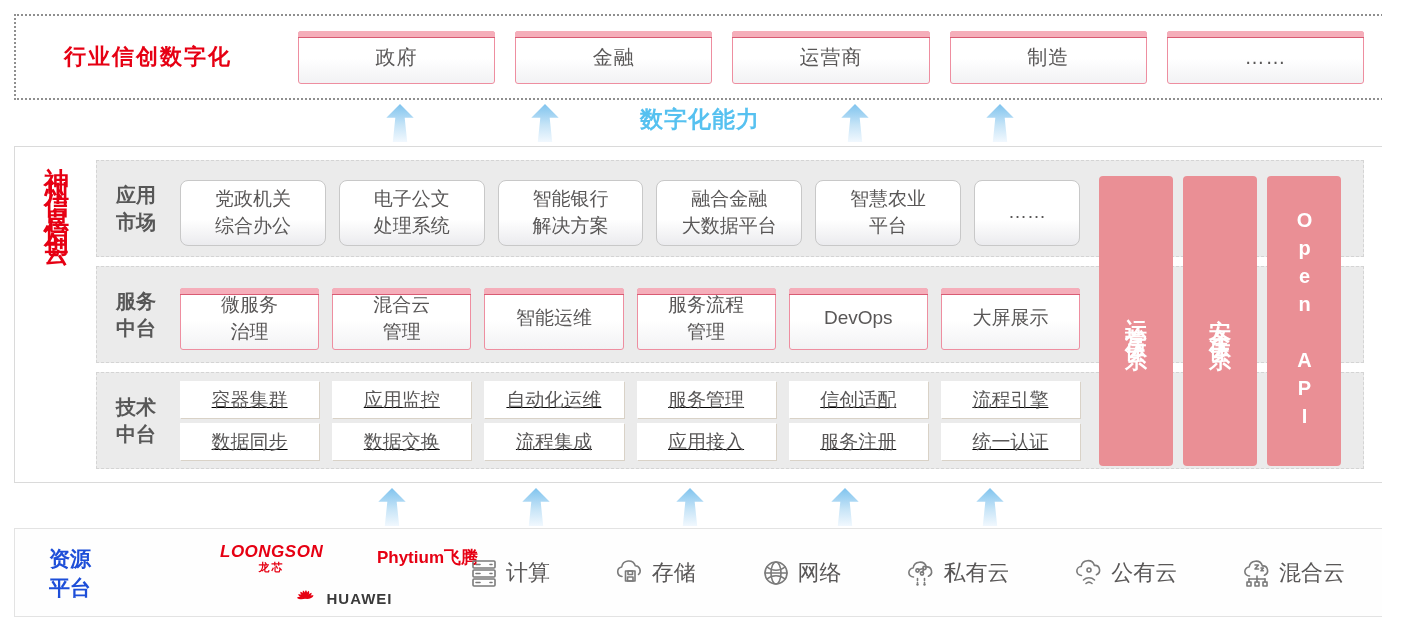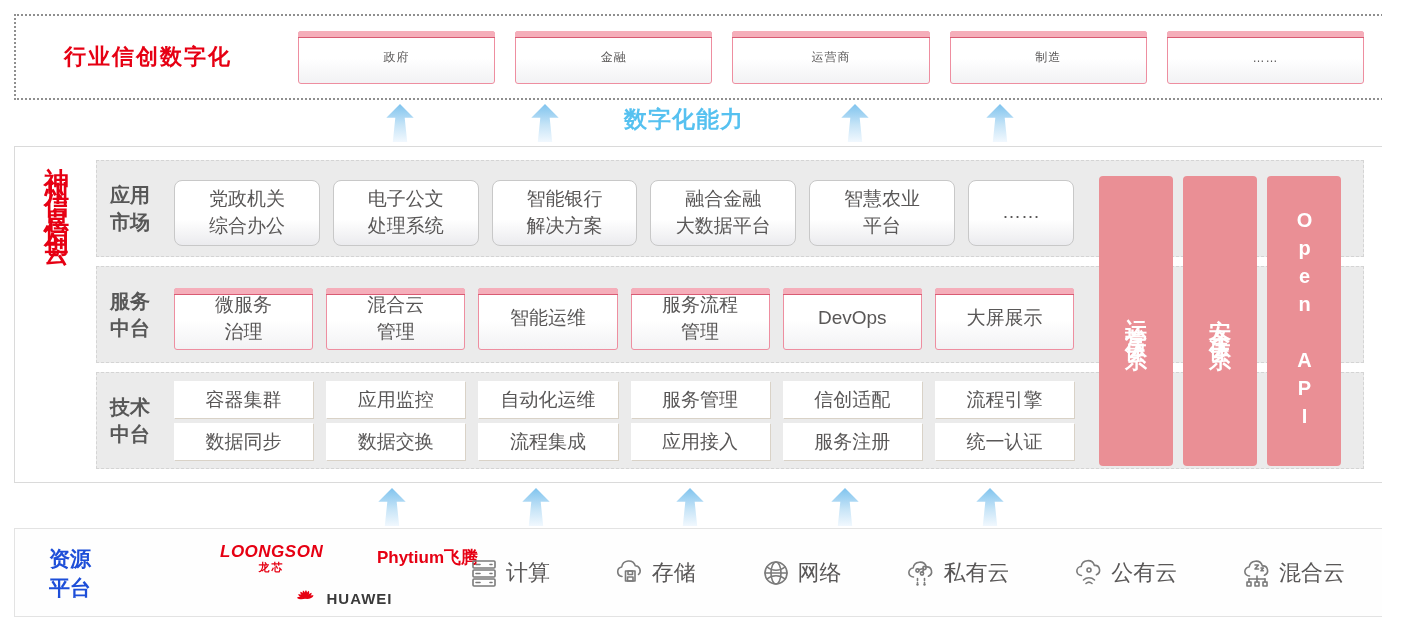--- a/index.html
+++ b/index.html
@@ -9,47 +9,47 @@
   
   .top-section { position:absolute; left:14px; top:14px; width:1372px; height:86px; border:2px dotted #8f8f8f; }
   .top-label { position:absolute; left:48px; top:50%; transform:translateY(-50%);
                font-size:22px; font-weight:bold; color:#e60013; letter-spacing:2px; }
   .sector-row { position:absolute; left:282px; right:20px; top:15px; height:53px; display:flex; gap:20px; }
   .capped { position:relative; background:linear-gradient(#ffffff 52%,#f2f2f4); border:1px solid #ee8ea0;
             border-radius:3px; }
   .capped::before { content:""; position:absolute; top:-1px; left:-1px; right:-1px; height:6px;
                     background:#f5aeba; border-radius:3px 3px 0 0; box-shadow:0 1px 0 #d95b73; }
   .sector-box { flex:1; display:flex; align-items:center; justify-content:center;
-                font-size:12px; color:#595757; letter-spacing:1px; }
+                font-size:20px; color:#595757; letter-spacing:1px; }
 
   
   .up-arrow { position:absolute; width:36px; height:38px;
               background:linear-gradient(to bottom,#7fc3ee,#c6e4f7 55%,#f1f8fe);
               clip-path:polygon(50% 0%,88% 36%,63% 36%,70% 100%,30% 100%,37% 36%,12% 36%); }
-  .capability-label { position:absolute; left:684px; top:104px; transform:translateX(-50%);
+  .capability-label { position:absolute; left:700px; top:104px; transform:translateX(-50%);
                       font-size:23px; font-weight:bold; color:#56c1f0; letter-spacing:1px; }
 
   
   .main-section { position:absolute; left:14px; top:146px; width:1372px; height:337px;
                   border:1px solid #dadada; background:#fff; }
   .platform-title { position:absolute; left:26px; top:0; height:100%; display:flex; align-items:center;
                     writing-mode:vertical-rl; text-orientation:upright;
                     color:#e60013; font-weight:bold; font-size:25px; letter-spacing:13px; }
   .rows { position:absolute; left:81px; top:13px; width:1268px; display:flex; flex-direction:column; gap:9px; z-index:1; }
   .p-row { height:97px; background:#ebebeb; border:1px dashed #d4d4d4; display:flex; align-items:center;
-           padding-left:13px; }
+           padding-left:19px; }
   .row-label { width:48px; font-size:20px; font-weight:bold; color:#575757; line-height:1.35; }
   .row-boxes { display:flex; gap:13px; width:900px; margin-left:16px;margin-top:8px; }
   .app-box { flex:1; height:66px; background:linear-gradient(#fff 60%,#ebebee); border:1px solid #c8c8c8;
              border-radius:8px; display:flex; flex-direction:column; align-items:center; justify-content:center;
              font-size:19px; color:#595757; line-height:1.42; }
   .app-box.dots { flex:0 0 106px; }
   .svc-box { flex:1; height:62px; display:flex; flex-direction:column; align-items:center; justify-content:center;
              font-size:19px; color:#595757; line-height:1.4; }
-  .tech-grid { display:grid; grid-template-columns:repeat(6,1fr); gap:5px 13px; width:900px; margin-left:16px; }
+  .tech-grid { display:grid; grid-template-columns:repeat(6,1fr); gap:5px 13px; width:900px; margin-left:16px;text-decoration:underline; }
   .tech-box { height:37px; background:#fff; box-shadow:1px 1px 0 rgba(208,197,180,.65);
               display:flex; align-items:center; justify-content:center; font-size:19px; color:#595757; }
   .pillar { position:absolute; top:29px; height:290px; width:74px; background:#ea8f95; border-radius:4px;
             color:#fff; display:flex; align-items:center; justify-content:center;
             writing-mode:vertical-rl; text-orientation:upright; font-weight:bold; font-size:22px;
             letter-spacing:10px; z-index:3; }
   .pillar-1 { left:1084px; } .pillar-2 { left:1168px; }
   .pillar-3 { left:1252px; font-size:20px; letter-spacing:6px; }
 
   

